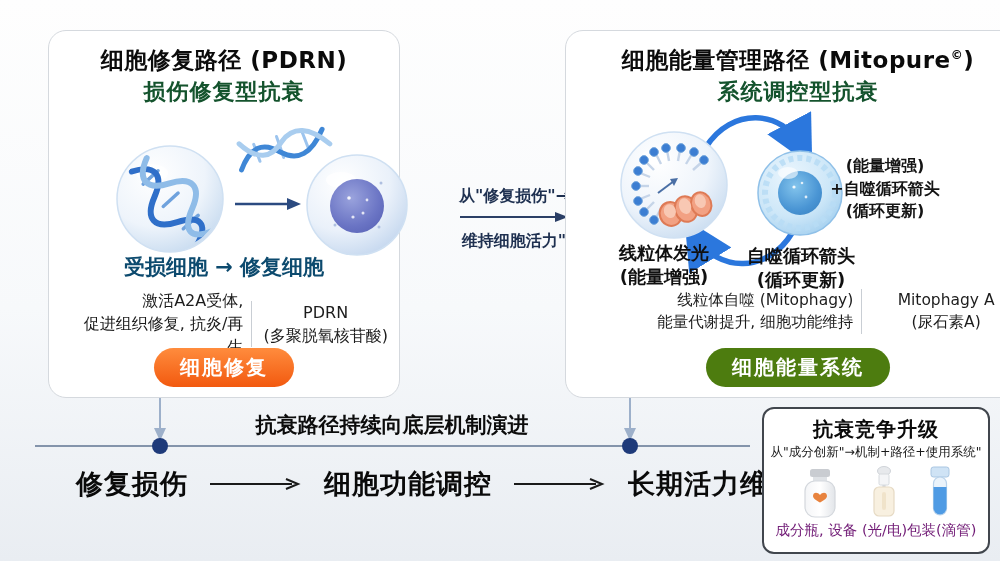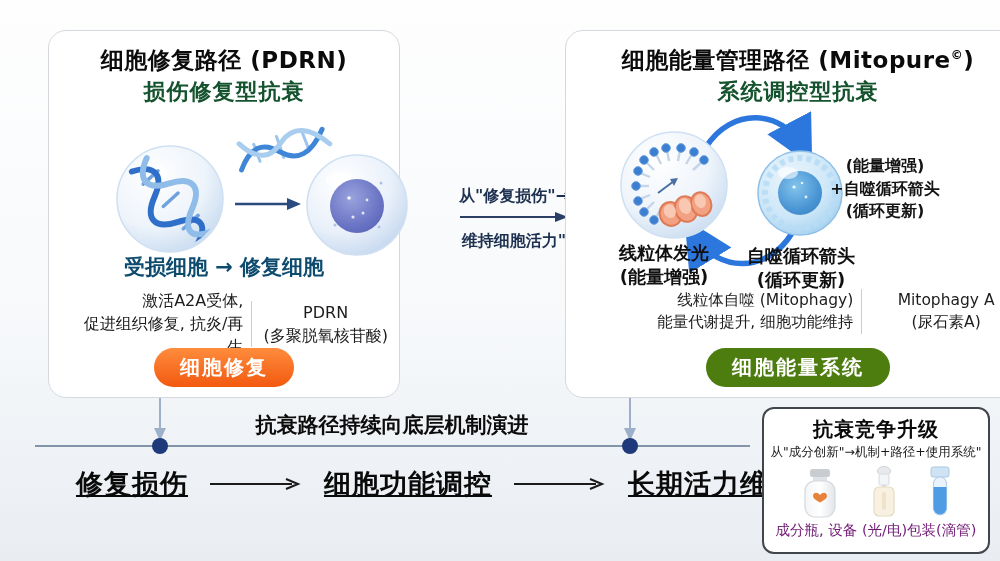--- a/index.html
+++ b/index.html
@@ -36,21 +36,21 @@
   .side-note{position:absolute;left:250px;top:124px;width:138px;text-align:center;font-size:16px;font-weight:bold;color:#141414;line-height:1.42;}
   .cell-sub{position:absolute;text-align:center;font-size:18px;font-weight:bold;color:#101010;line-height:1.35;}
   .transition{
     position:absolute;left:455px;top:186px;width:118px;text-align:center;
     font-size:16px;font-weight:bold;color:#1e3050;line-height:1.3;
   }
   .timeline-label{position:absolute;left:192px;top:411px;width:400px;text-align:center;font-size:21px;font-weight:bold;color:#0c0c0c;}
   .timeline-line{position:absolute;left:35px;top:445px;width:715px;height:2px;background:#8494ab;}
   .t-dot{position:absolute;top:438px;width:16px;height:16px;border-radius:50%;background:#1e3a7a;}
   .stages{position:absolute;left:76px;top:466px;display:flex;align-items:center;gap:20px;}
-  .stage{font-size:27px;font-weight:bold;color:#0a0a0a;letter-spacing:1px;white-space:nowrap;text-decoration:underline;}
+  .stage{font-size:27px;font-weight:bold;color:#0a0a0a;letter-spacing:1px;white-space:nowrap;}
   .upgrade-box{
     position:absolute;left:762px;top:407px;width:228px;height:147px;background:#fff;
     border:2px solid #41464d;border-radius:12px;box-sizing:border-box;text-align:center;
   }
   .u-title{margin-top:7px;font-size:20px;font-weight:bold;color:#0a0a0a;letter-spacing:1px;}
   .u-sub{margin-top:1px;font-size:12.5px;font-weight:500;color:#191919;white-space:nowrap;}
   .u-icons{margin-top:5px;display:flex;justify-content:center;align-items:flex-end;gap:30px;height:52px;}
   .u-caption{margin-top:3px;font-size:14.5px;font-weight:normal;color:#701a75;white-space:nowrap;}
 </style>
 </head>

